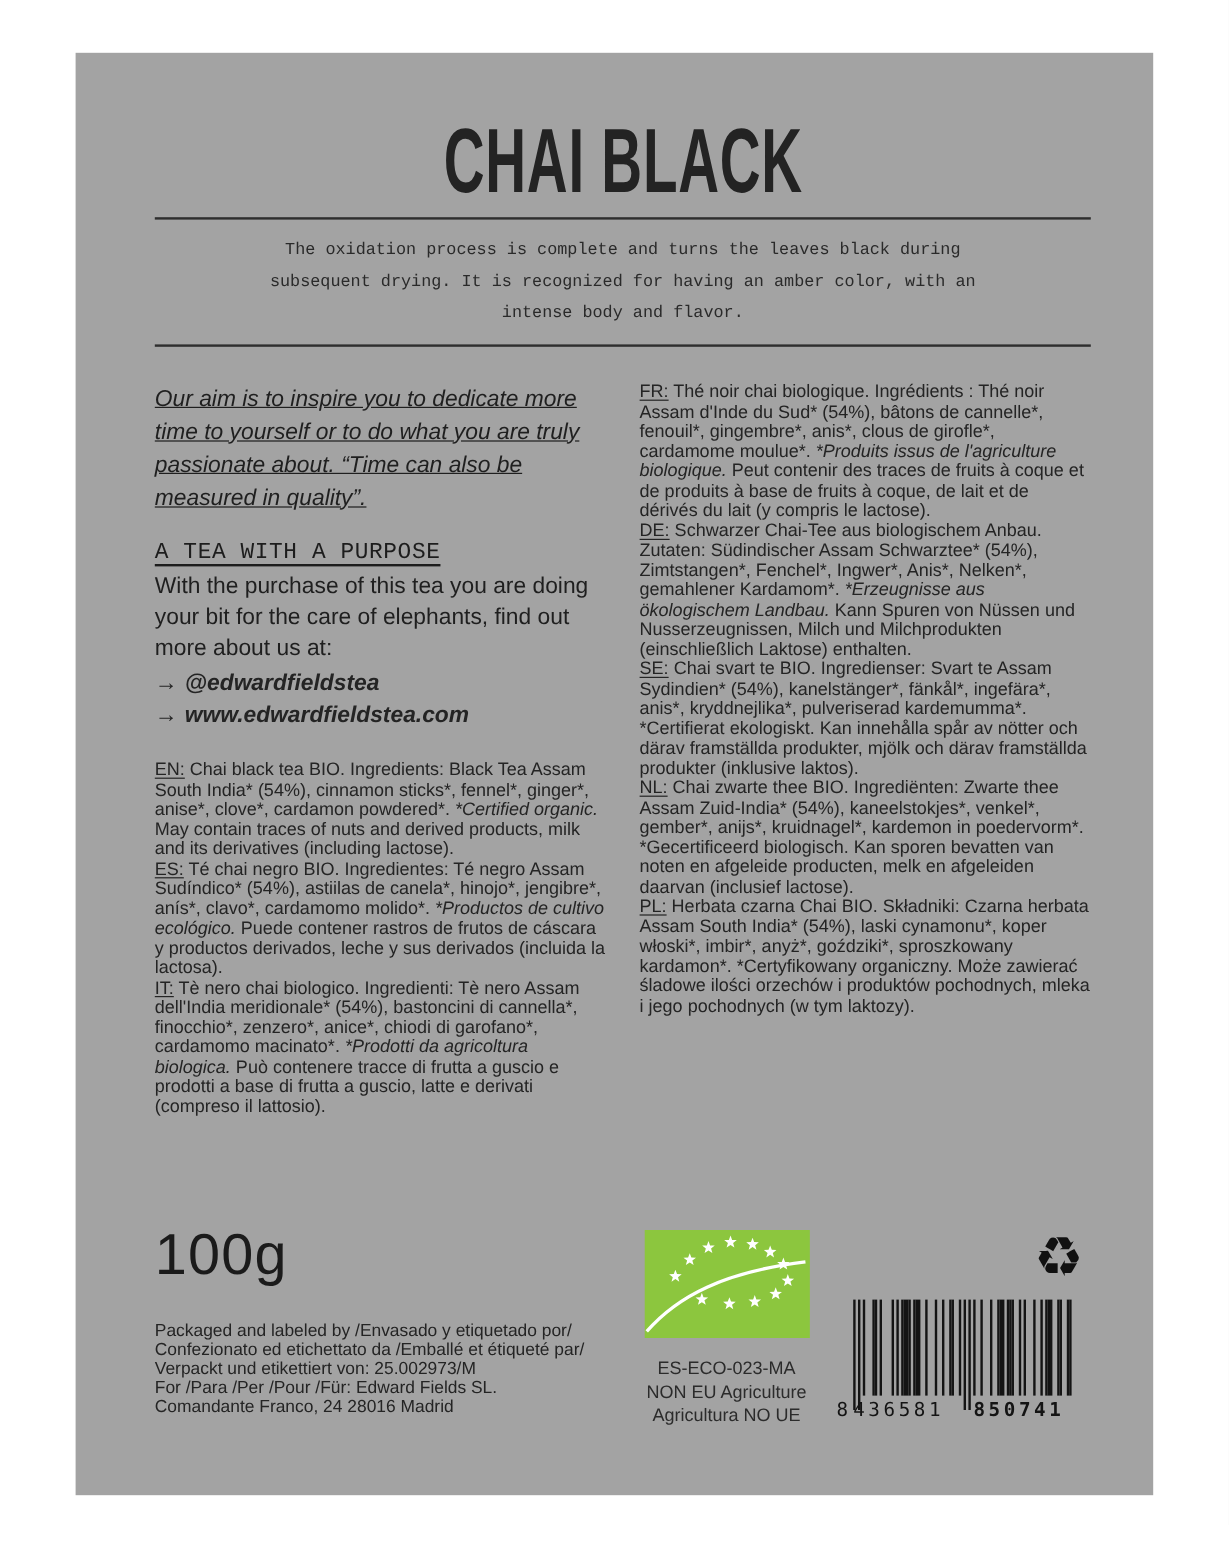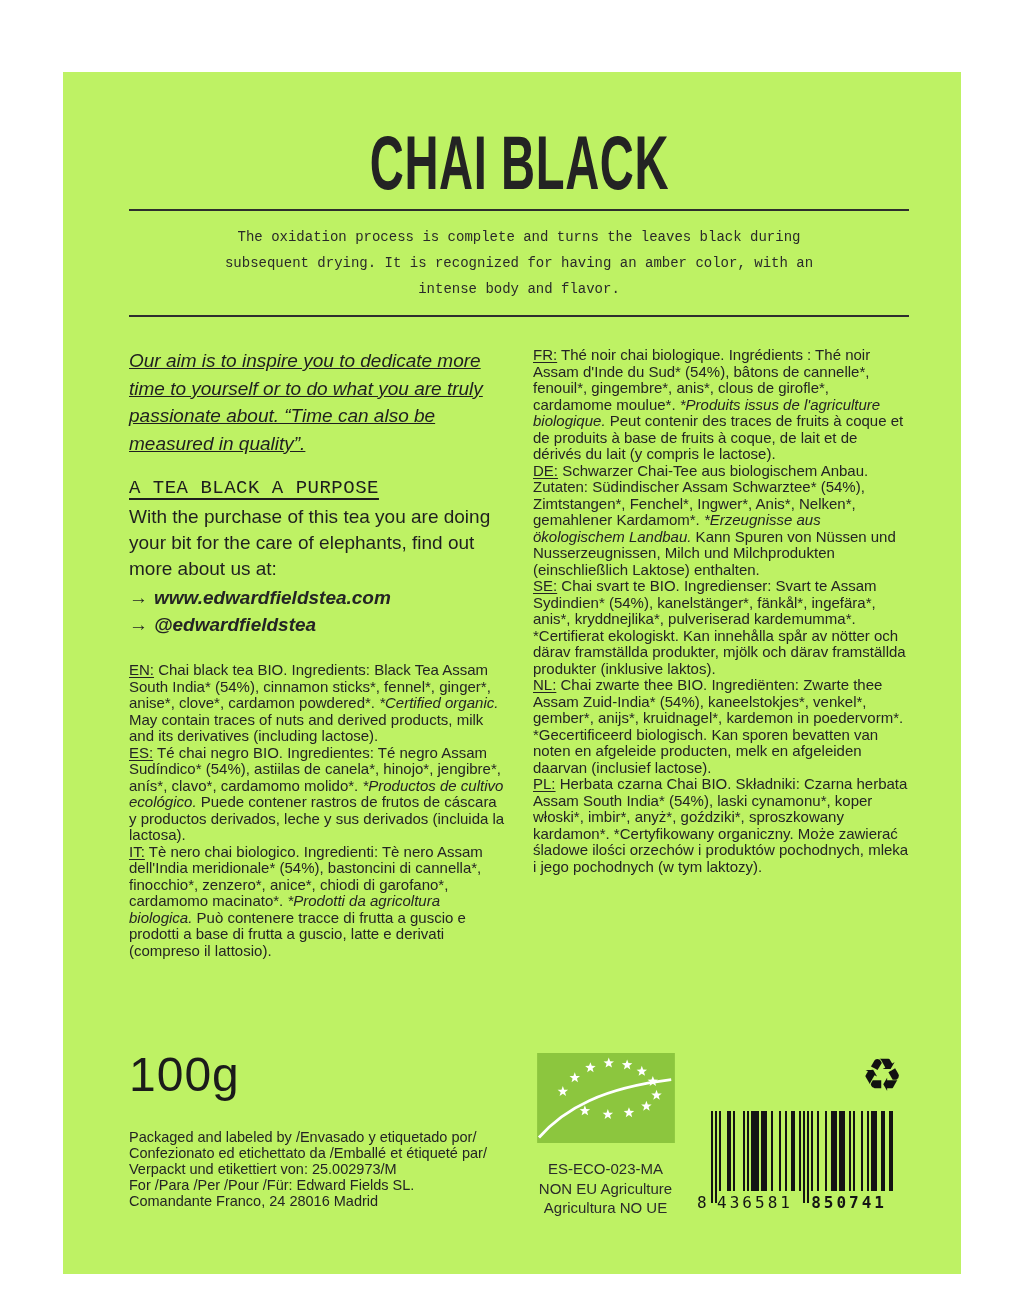--- a/index.html
+++ b/index.html
@@ -1,17 +1,17 @@
 <!DOCTYPE html>
 <html><head>
 <meta charset="utf-8">
 <style>
   html, body { margin:0; padding:0; background:#ffffff; width:1024px; height:1298px; overflow:hidden;
                font-family:"Liberation Sans", sans-serif; color:#242424; }
-  .label-card { width:898px; min-height:1150px; margin:72px auto 0; background:#bef264;
+  .label-card { width:898px; min-height:1150px; margin:44px auto 0; background:#a3a3a3;
                 box-sizing:border-box; padding:62px 52px 56px 66px; }
 
   
   .title-wrap { text-align:center; margin:0 0 16px 0; }
   .title-inner { display:inline-block; font-weight:700; font-size:76px; line-height:58px;
                  color:#232323; transform:scaleX(.62); transform-origin:center; letter-spacing:1px; white-space:nowrap; }
 
   .rule { border-top:2px solid #2e2e2e; height:0; }
 
   
@@ -49,21 +49,21 @@
   .recycle { text-align:right; font-family:"DejaVu Sans", sans-serif; font-size:46px; line-height:48px;
              color:#111; padding-right:6px; }
   .barcode { margin-top:12px; }
   .bc-bars { display:flex; align-items:flex-start; height:92px; padding-left:14px; }
   .bc-m { width:2px; height:80px; }
   .bc-bar { background:#141414; }
   .bc-tall { height:92px; }
   .bc-nums { display:flex; font-family:"DejaVu Sans Mono", monospace; font-size:16px; color:#141414;
              margin-top:-10px; }
   .bc-first { width:14px; }
-  .bc-g1 { width:88px; text-align:center; letter-spacing:3px; }
+  .bc-g1 { width:88px; letter-spacing:3px; }
   .bc-g2 { width:88px; text-align:right; letter-spacing:3px;font-weight:bold; }
 </style>
 </head>
 <body>
 
 <div class="label-card">
 
   <div class="title-wrap">
     <span class="title-inner">CHAI BLACK</span>
   </div>
@@ -74,29 +74,29 @@
 subsequent drying. It is recognized for having an amber color, with an
 intense body and flavor.</div>
 
   <div class="rule"></div>
 
   <div class="columns">
 
     <div class="col-left">
       <p class="intro">Our aim is to inspire you to dedicate more time to yourself or to do what you are truly passionate about. “Time can also be measured in quality”.</p>
 
-      <h2 class="purpose-heading">A TEA BLACK A PURPOSE</h2>
+      <h2 class="purpose-heading">A TEA WITH A PURPOSE</h2>
       <p class="purpose-body">With the purchase of this tea you are doing your bit for the care of elephants, find out more about us at:</p>
 
       <div class="purpose-links">
         <div class="purpose-link">
+          <span class="arrow">→</span><span class="link-text">@edwardfieldstea</span>
+        </div>
+        <div class="purpose-link">
           <span class="arrow">→</span><span class="link-text">www.edwardfieldstea.com</span>
-        </div>
-        <div class="purpose-link">
-          <span class="arrow">→</span><span class="link-text">@edwardfieldstea</span>
         </div>
       </div>
 
       <div>
           <p class="ing"><span class="ing-label">EN:</span><span> Chai black tea BIO. Ingredients: Black Tea Assam South India* (54%), cinnamon sticks*, fennel*, ginger*, anise*, clove*, cardamon powdered*. </span><em>*Certified organic.</em><span> May contain traces of nuts and derived products, milk and its derivatives (including lactose).</span></p>
           <p class="ing"><span class="ing-label">ES:</span><span> Té chai negro BIO. Ingredientes: Té negro Assam Sudíndico* (54%), astiilas de canela*, hinojo*, jengibre*, anís*, clavo*, cardamomo molido*. </span><em>*Productos de cultivo ecológico.</em><span> Puede contener rastros de frutos de cáscara y productos derivados, leche y sus derivados (incluida la lactosa).</span></p>
           <p class="ing"><span class="ing-label">IT:</span><span> Tè nero chai biologico. Ingredienti: Tè nero Assam dell'India meridionale* (54%), bastoncini di cannella*, finocchio*, zenzero*, anice*, chiodi di garofano*, cardamomo macinato*. </span><em>*Prodotti da agricoltura biologica.</em><span> Può contenere tracce di frutta a guscio e prodotti a base di frutta a guscio, latte e derivati (compreso il lattosio).</span></p>
         </div>
     </div>
 

